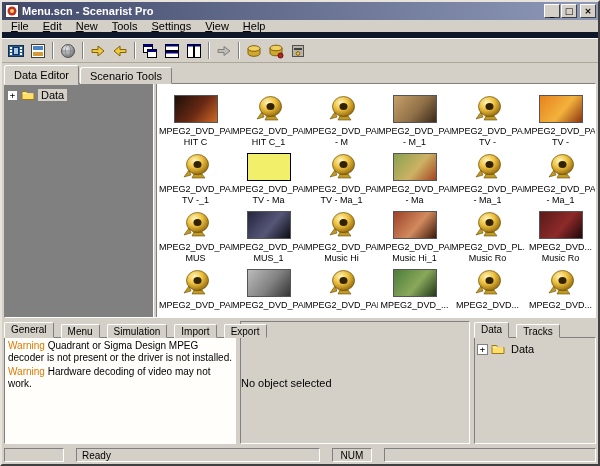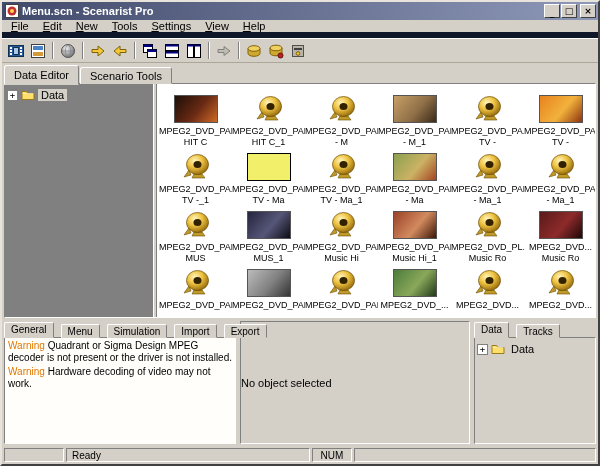--- a/index.html
+++ b/index.html
@@ -91,21 +91,21 @@
     border-radius:2px 2px 0 0; position:relative; top:1px; }
   .btab.active { height:16px; top:1px; z-index:3; }
   .bcontent { flex:1; border:1px solid; border-color:#808080 #fff #fff #808080;
     position:relative; z-index:1; overflow:hidden; }
   .bcontent.white { background:#fffefb; padding:2px 3px; }
   .bcontent.gray { background:#d4d0c8; padding:3px 2px; }
   .warn-line { margin:0 0 2px; font-size:10px; line-height:12px; color:#000; }
   .warn-label { font-weight:normal; }
   .mid-msg { font-size:11px; color:#000; }
   
-  .statusbar { height:18px; flex:0 0 18px; display:flex; gap:2px; padding:2px 2px 2px; align-items:stretch; }
+  .statusbar { height:18px; flex:0 0 18px; display:flex; gap:12px; padding:2px 2px 2px; align-items:stretch; }
   .sb-pane { border:1px solid; border-color:#808080 #fff #fff #808080;
     font-size:10px; display:flex; align-items:center; padding:0 5px; color:#000; background:#d4d0c8; }
   .sb-p0 { width:60px; flex:0 0 60px; }
   .sb-ready { width:244px; flex:0 0 244px; }
   .sb-num { width:40px; flex:0 0 40px; justify-content:center; }
   .sb-rest { flex:1 1 auto; }
 </style>
 </head>
 <body>
 

